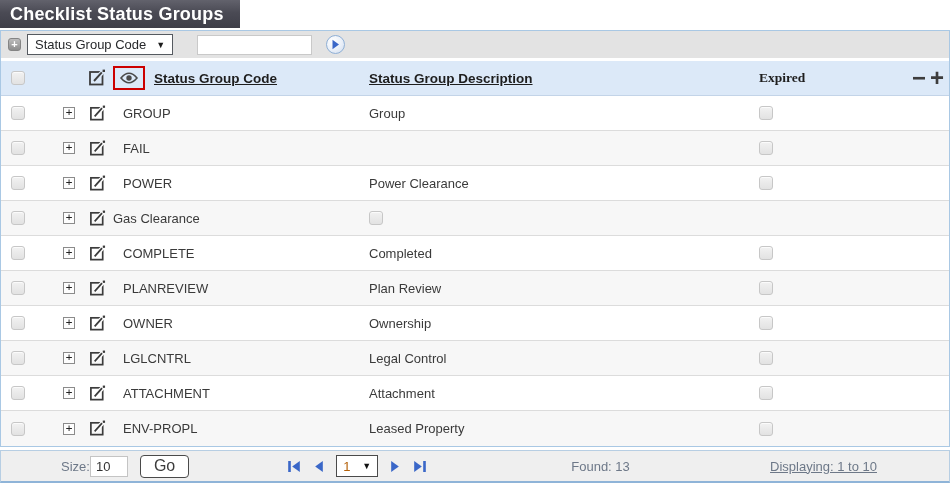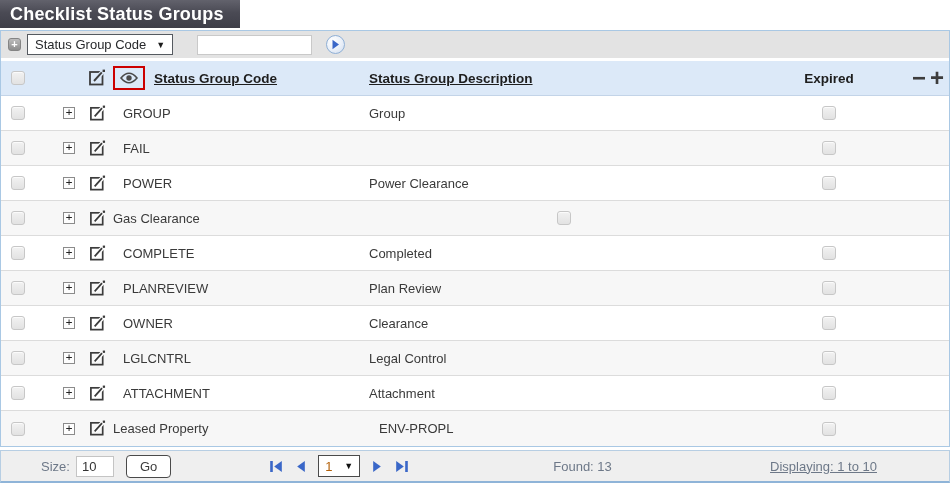--- a/index.html
+++ b/index.html
@@ -61,21 +61,21 @@
     background:#dce9f8; border-bottom:1px solid #c3d4e8;
     font-weight:bold; color:#1e1e1e; font-size:13.5px;
   }
   .trow { background:#ffffff; border-bottom:1px solid #dcdcdc; font-size:13px; color:#3a3a3a; }
   .trow.alt { background:#f7f7f7; }
   .trow:last-child { border-bottom:none; }
   .cell { display:flex; align-items:center; }
   .c-sel { padding-left:10px; }
   .c-exp, .c-edit { justify-content:center; }
   .c-code { padding-left:10px; }
-  .c-expired { justify-content:center; }
+  .c-expired { justify-content:flex-start;font-family:Liberation Serif, serif; }
   .c-ctrl { justify-content:flex-end; padding-right:7px; }
   .checkbox {
     width:14px; height:14px; border:1px solid #c7c7c7; border-radius:3px;
     background:linear-gradient(180deg,#f2f2f2,#e2e2e2);
     box-shadow:inset 0 1px 0 #fbfbfb; cursor:pointer;
   }
   .expand-box {
     width:12px; height:12px; border:1px solid #8b8b8b; background:#fdfdfd;
     font-size:11px; line-height:10px; text-align:center; color:#222;
     font-family:"DejaVu Sans Mono",monospace; cursor:pointer;
@@ -88,29 +88,29 @@
   }
   .colctrl { font-size:24px; font-weight:bold; color:#3d3d3d; line-height:20px; cursor:pointer; }
   .colctrl.minus { margin-right:4px; }
   
   .footer-bar {
     width:950px; height:33px; margin-top:3px;
     border:1px solid #b7cee3; border-bottom:2px solid #8fb4d8;
     background:#efefef; display:flex; align-items:center;
     font-size:13px; color:#6d7888;
   }
-  .size-label { margin-left:40px; }
+  .size-label { margin-left:60px; }
   .size-input {
-    margin-left:6px; width:38px; height:21px; border:1px solid #c4c4c4;
+    width:38px; height:21px; border:1px solid #c4c4c4;
     background:#ffffff; font-size:13px; color:#333; padding-left:5px;
     font-family:"Liberation Sans",sans-serif;
   }
   .go-btn {
     margin-left:12px; height:23px; padding:0 13px; border:1.5px solid #4a4a4a;
-    border-radius:4px; background:#ffffff; font-size:13px; color:#3c3c3c;
+    border-radius:4px; background:#ffffff; font-size:16px; color:#3c3c3c;
     cursor:pointer; font-family:"Liberation Sans",sans-serif;
   }
   .pager { margin-left:92px; display:flex; align-items:center; }
   .pg-ic { margin:0 6px; cursor:pointer; display:flex; }
   .page-select {
     margin:0 6px; width:42px; height:22px; border:1.5px solid #4a4a4a;
     background:#ffffff; display:flex; align-items:center; justify-content:space-between;
     padding:0 6px; cursor:pointer;
   }
   .page-select .num { color:#b4610a; font-size:13px; }
@@ -342,21 +342,21 @@
       <span class="edit-ic">
         <svg width="17" height="17" viewBox="0 0 18 18">
           <rect x="2" y="3" width="12.5" height="12.5" fill="none" stroke="#3c3c3c" stroke-width="1.8"></rect>
           <line x1="6" y1="12" x2="15" y2="2.5" stroke="#ffffff" stroke-width="4.6"></line>
           <line x1="6" y1="12" x2="13.8" y2="3.4" stroke="#3c3c3c" stroke-width="1.9"></line>
           <rect x="14.6" y="0.6" width="2.4" height="2.4" fill="#3c3c3c"></rect>
         </svg>
       </span>
     </div>
     <div class="cell c-code">OWNER</div>
-    <div class="cell c-desc">Clearance</div>
+    <div class="cell c-desc">Ownership</div>
     <div class="cell c-expired">
           <span class="checkbox"></span>
         </div>
     <div class="cell c-ctrl"></div>
   </div>
 
   <div class="trow alt">
     <div class="cell c-sel">
           <span class="checkbox"></span>
         </div>
@@ -416,22 +416,22 @@
     <div class="cell c-edit">
       <span class="edit-ic">
         <svg width="17" height="17" viewBox="0 0 18 18">
           <rect x="2" y="3" width="12.5" height="12.5" fill="none" stroke="#3c3c3c" stroke-width="1.8"></rect>
           <line x1="6" y1="12" x2="15" y2="2.5" stroke="#ffffff" stroke-width="4.6"></line>
           <line x1="6" y1="12" x2="13.8" y2="3.4" stroke="#3c3c3c" stroke-width="1.9"></line>
           <rect x="14.6" y="0.6" width="2.4" height="2.4" fill="#3c3c3c"></rect>
         </svg>
       </span>
     </div>
+    <div class="cell c-code">ENV-PROPL</div>
     <div class="cell c-desc">Leased Property</div>
-    <div class="cell c-code">ENV-PROPL</div>
     <div class="cell c-expired">
           <span class="checkbox"></span>
         </div>
     <div class="cell c-ctrl"></div>
   </div>
 </div>
 </div>
 
 
 <div class="footer-bar">

